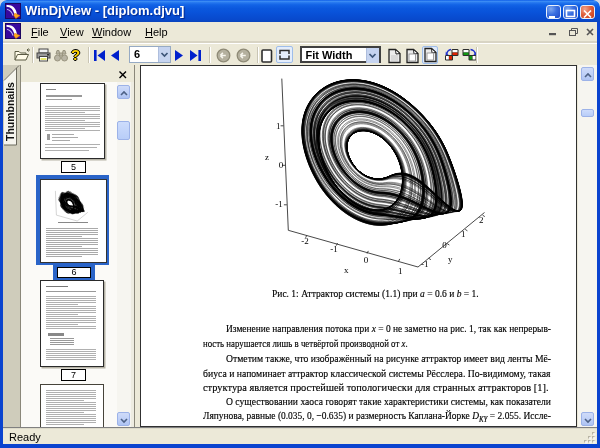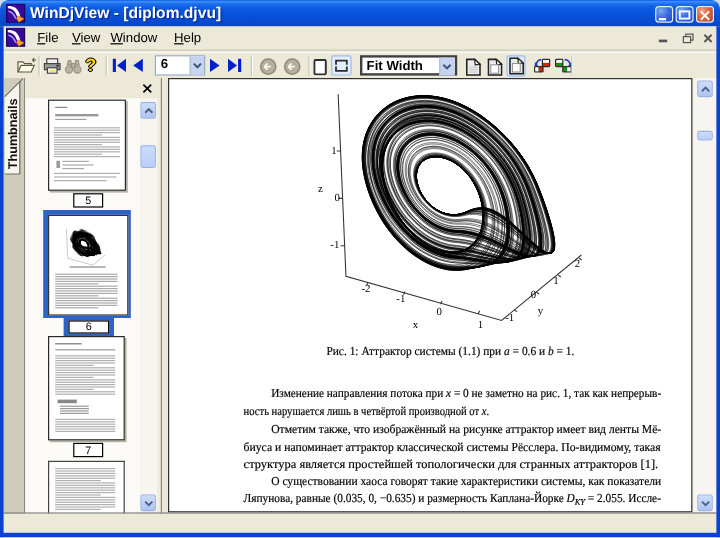--- a/index.html
+++ b/index.html
@@ -347,15 +347,32 @@
     <div class="jline" style="top:410.3px;left:203.0px;transform-origin:0 0;transform:scaleX(0.9272)">Ляпунова, равные (0.035, 0, −0.635) и размерность Каплана-Йорке <i>D</i><sub style="font-size:7.5px"><i>KY</i></sub> = 2.055. Иссле-</div>
     <div class="sbtrack abs" style="left:578px;top:65px;width:19px;height:362px"></div>
     <div class="sbtn abs" style="left:581px;top:67px"><svg width="12" height="13">
         <path d="M3 8 L6 5 L9 8" stroke="#4d6185" stroke-width="1.6" fill="none"></path>
       </svg></div>
     <div class="sthumb abs" style="left:581px;top:109px;height:8px"></div>
     <div class="sbtn abs" style="left:581px;top:411.5px"><svg width="12" height="13">
         <path d="M3 5 L6 8 L9 5" stroke="#4d6185" stroke-width="1.6" fill="none"></path>
       </svg></div>
     <div class="abs" style="left:3px;top:427px;width:594px;height:1px;background:#808080"></div>
+    <div id="status" class="abs">
+      <div class="abs" style="left:6px;top:2px">Ready</div>
+      <svg class="abs" style="right:1px;bottom:1px" width="13" height="13">
+        <rect x="9" y="1" width="2.5" height="2.5" fill="#b8b4a4"></rect>
+        <rect x="10" y="2" width="2.5" height="2.5" fill="#fff" opacity="0.7"></rect>
+        <rect x="5" y="5" width="2.5" height="2.5" fill="#b8b4a4"></rect>
+        <rect x="6" y="6" width="2.5" height="2.5" fill="#fff" opacity="0.7"></rect>
+        <rect x="9" y="5" width="2.5" height="2.5" fill="#b8b4a4"></rect>
+        <rect x="10" y="6" width="2.5" height="2.5" fill="#fff" opacity="0.7"></rect>
+        <rect x="1" y="9" width="2.5" height="2.5" fill="#b8b4a4"></rect>
+        <rect x="2" y="10" width="2.5" height="2.5" fill="#fff" opacity="0.7"></rect>
+        <rect x="5" y="9" width="2.5" height="2.5" fill="#b8b4a4"></rect>
+        <rect x="6" y="10" width="2.5" height="2.5" fill="#fff" opacity="0.7"></rect>
+        <rect x="9" y="9" width="2.5" height="2.5" fill="#b8b4a4"></rect>
+        <rect x="10" y="10" width="2.5" height="2.5" fill="#fff" opacity="0.7"></rect>
+      </svg>
+    </div>
     <div class="abs" style="left:0;top:22px;width:3px;height:426px;background:#0a43cf"></div>
     <div class="abs" style="left:597px;top:22px;width:3px;height:426px;background:#0a43cf"></div>
     <div class="abs" style="left:0;top:444px;width:600px;height:4px;background:#0a43cf"></div>
   </div>
 </body></html>

